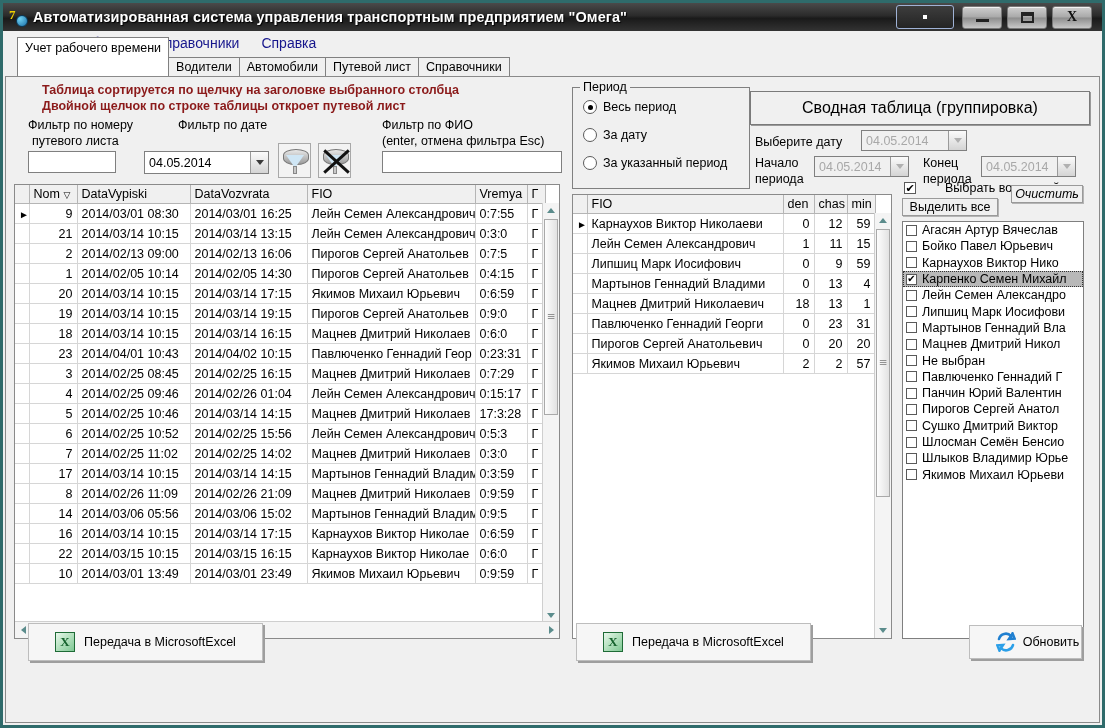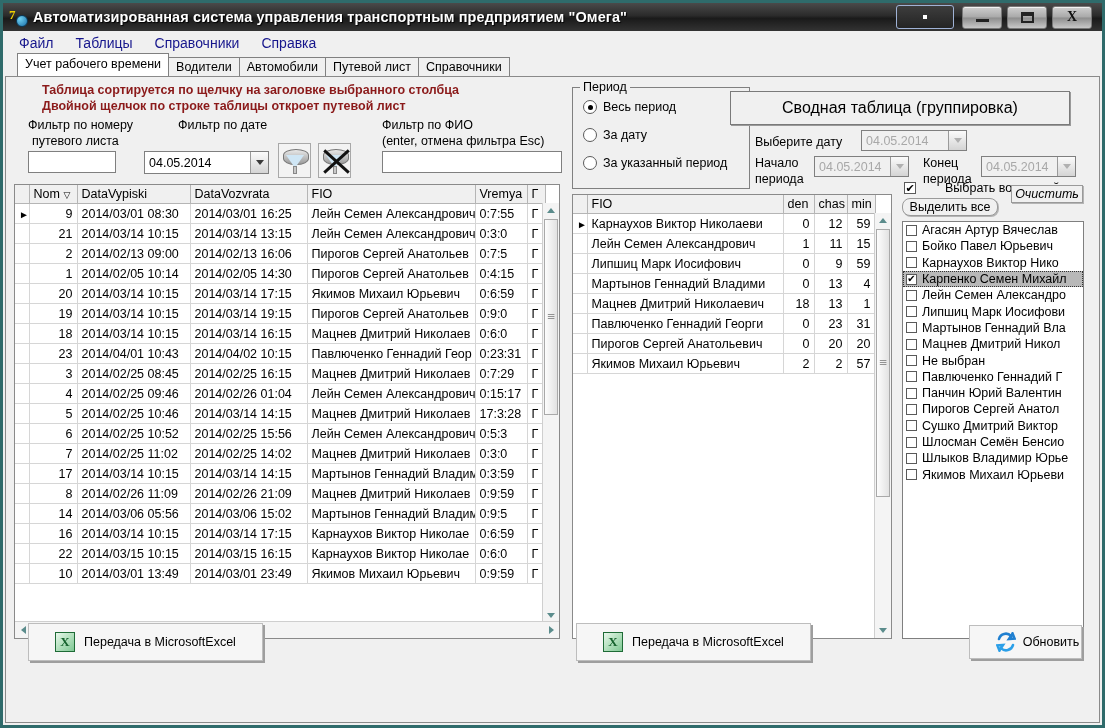--- a/index.html
+++ b/index.html
@@ -66,21 +66,21 @@
   
   .tabstrip{
     flex:0 0 22px;height:22px;display:flex;align-items:flex-end;
     padding-left:14px;background:#f0f0f0;position:relative;
   }
   .tab{
     height:19px;line-height:19px;padding:0 7px;font-size:12.5px;
     border:1px solid #808080;border-bottom:none;background:#f0f0f0;
     margin-right:-1px;white-space:nowrap;box-sizing:border-box;color:#000;
   }
-  .tab.active{background:#ffffff;height:23px;line-height:20px;position:relative;z-index:3;}
+  .tab.active{background:#ffffff;height:39px;line-height:20px;position:relative;z-index:3;}
   
   .client{
     flex:1 1 auto;position:relative;background:#f0f0f0;
     border-top:1px solid #8a8a8a;margin:0 2px 2px 2px;
     border-left:1px solid #8a8a8a;border-right:1px solid #8a8a8a;border-bottom:1px solid #8a8a8a;
   }
   
   .hint1{position:absolute;left:36px;top:6px;color:#8b1a1a;font-weight:bold;font-size:12.5px;white-space:nowrap;}
   .hint2{position:absolute;left:36px;top:22px;color:#8b1a1a;font-weight:bold;font-size:12.5px;white-space:nowrap;}
   .lbl{position:absolute;font-size:12.5px;color:#000;white-space:nowrap;}
@@ -518,21 +518,21 @@
       <div class="radio" style="left:10px;top:40px;">
         <span class="dot"></span>
         <span>За дату</span>
       </div>
       <div class="radio" style="left:10px;top:68px;">
         <span class="dot"></span>
         <span>За указанный период</span>
       </div>
     </div>
 
-    <div class="bigbtn" style="left:724px;top:14px;width:340px;height:34px;">
+    <div class="bigbtn" style="left:744px;top:14px;width:340px;height:34px;">
       <span>Сводная таблица  (группировка)</span>
     </div>
 
     <div class="lbl" style="left:749px;top:58px;">Выберите дату</div>
     <div class="combo dis" style="left:855px;top:53px;width:106px;height:21px;">
       <span>04.05.2014</span>
       <span class="arrow"></span>
     </div>
 
     <div class="lbl" style="left:749px;top:79px;">Начало</div>
@@ -632,21 +632,21 @@
             <span class="grip">☰</span>
           </div>
         <div class="ar dn" style="position:absolute;bottom:0;left:0;"></div>
       </div>
     </div>
 
     <div class="chk on" style="left:898px;top:104px;gap:24px;">
       <span class="box"></span>
       <span>Выбрать водителей</span>
     </div>
-    <div class="smallbtn" style="left:896px;top:121px;width:96px;height:18px;border-radius:8px;">
+    <div class="smallbtn" style="left:896px;top:121px;width:96px;height:18px;">
       <span>Выделить все</span>
     </div>
     <div class="smallbtn" style="left:1005px;top:108px;width:72px;height:18px;font-style:italic;">
       <span>Очистить</span>
     </div>
 
     <div class="listbox" style="left:896px;top:144px;width:182px;height:418px;" id="drivers-list">
         <div class="litem">
           <span class="box"></span>
           <span>Агасян Артур Вячеслав</span>

